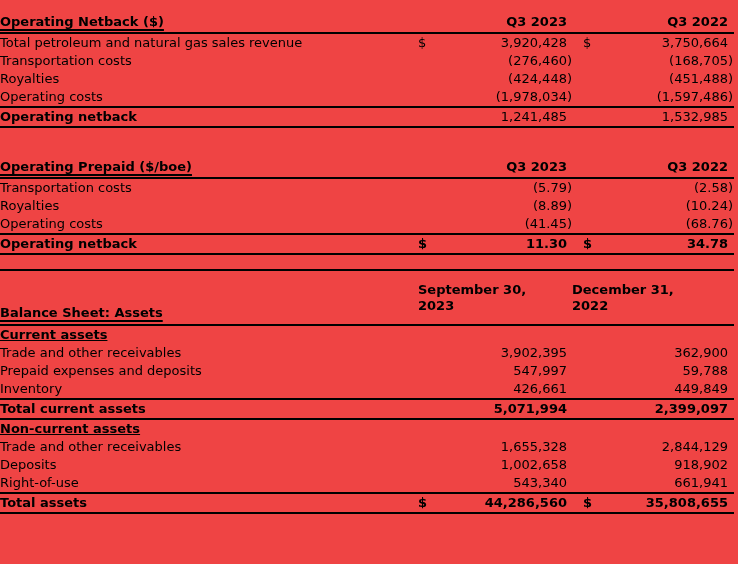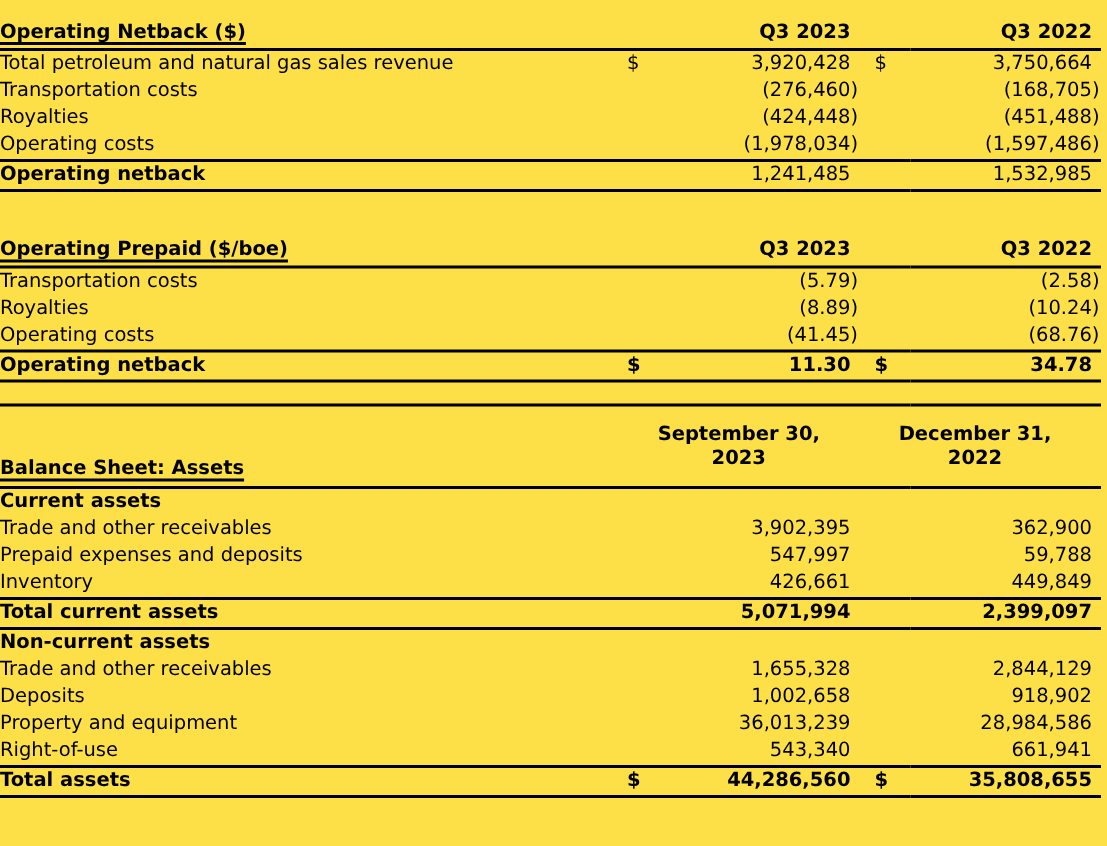--- a/index.html
+++ b/index.html
@@ -7,21 +7,21 @@
     padding: 0;
     background: #ffffff;
     color: #000000;
     font-family: "DejaVu Sans", "Liberation Sans", sans-serif;
   }
   .page {
     width: 738px;
     height: 564px;
     box-sizing: border-box;
     padding: 10px 4px 0 0;
-    background: #fde047;
+    background: #ef4444;
     overflow: hidden;
   }
   table.fin {
     border-collapse: collapse;
     table-layout: fixed;
     width: 734px;
   }
   table.fin td {
     padding: 0;
     font-size: 13px;
@@ -59,34 +59,34 @@
     text-decoration-thickness: 1.5px;
     text-underline-offset: 3px;
   }
   tr.total td {
     border-top: 2px solid #000;
     border-bottom: 2px solid #000;
     font-weight: bold;
   }
   tr.total.vals-plain td.val,
   tr.total.vals-plain td.cur { font-weight: normal; }
-  tr.section td { font-weight: bold; }
+  tr.section td { font-weight: bold; text-decoration: underline; }
 
   
   tr.bs-head td {
     border-top: 2px solid #000;
     border-bottom: 2px solid #000;
     height: 50px;
   }
   tr.bs-head td.label {
     vertical-align: bottom;
     padding-bottom: 3px;
   }
   td.datehead {
-    text-align: center;
+    text-align: left;
     font-weight: bold;
     vertical-align: middle;
     line-height: 16px;
     font-size: 13px;
   }
   td.datehead.d1 { padding-right: 5px; }
   td.datehead.d2 { padding-right: 6px; }
 
   .t2 { margin-top: 27px; }
   .t3 { margin-top: 14px; }
@@ -267,27 +267,20 @@
       <td class="val v2">2,844,129</td>
     </tr>
     <tr class="row">
       <td class="label">Deposits</td>
       <td class="cur c1"></td>
       <td class="val v1">1,002,658</td>
       <td class="cur c2"></td>
       <td class="val v2">918,902</td>
     </tr>
     <tr class="row">
-      <td class="label">Property and equipment</td>
-      <td class="cur c1"></td>
-      <td class="val v1">36,013,239</td>
-      <td class="cur c2"></td>
-      <td class="val v2">28,984,586</td>
-    </tr>
-    <tr class="row">
       <td class="label">Right-of-use</td>
       <td class="cur c1"></td>
       <td class="val v1">543,340</td>
       <td class="cur c2"></td>
       <td class="val v2">661,941</td>
     </tr>
     <tr class="total">
       <td class="label">Total assets</td>
       <td class="cur c1">$</td>
       <td class="val v1">44,286,560</td>

